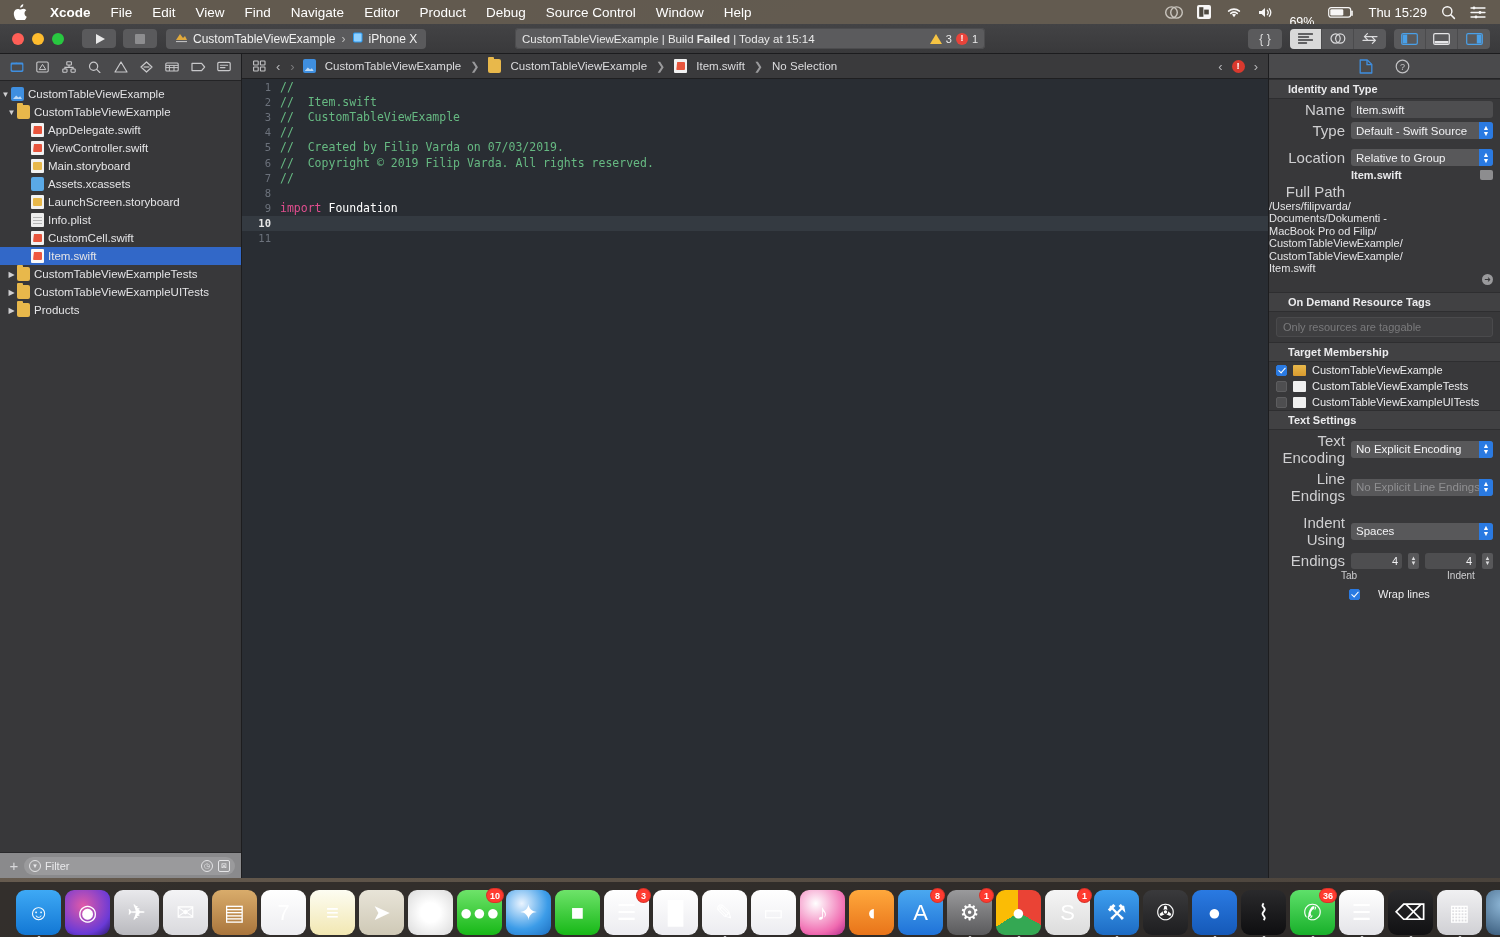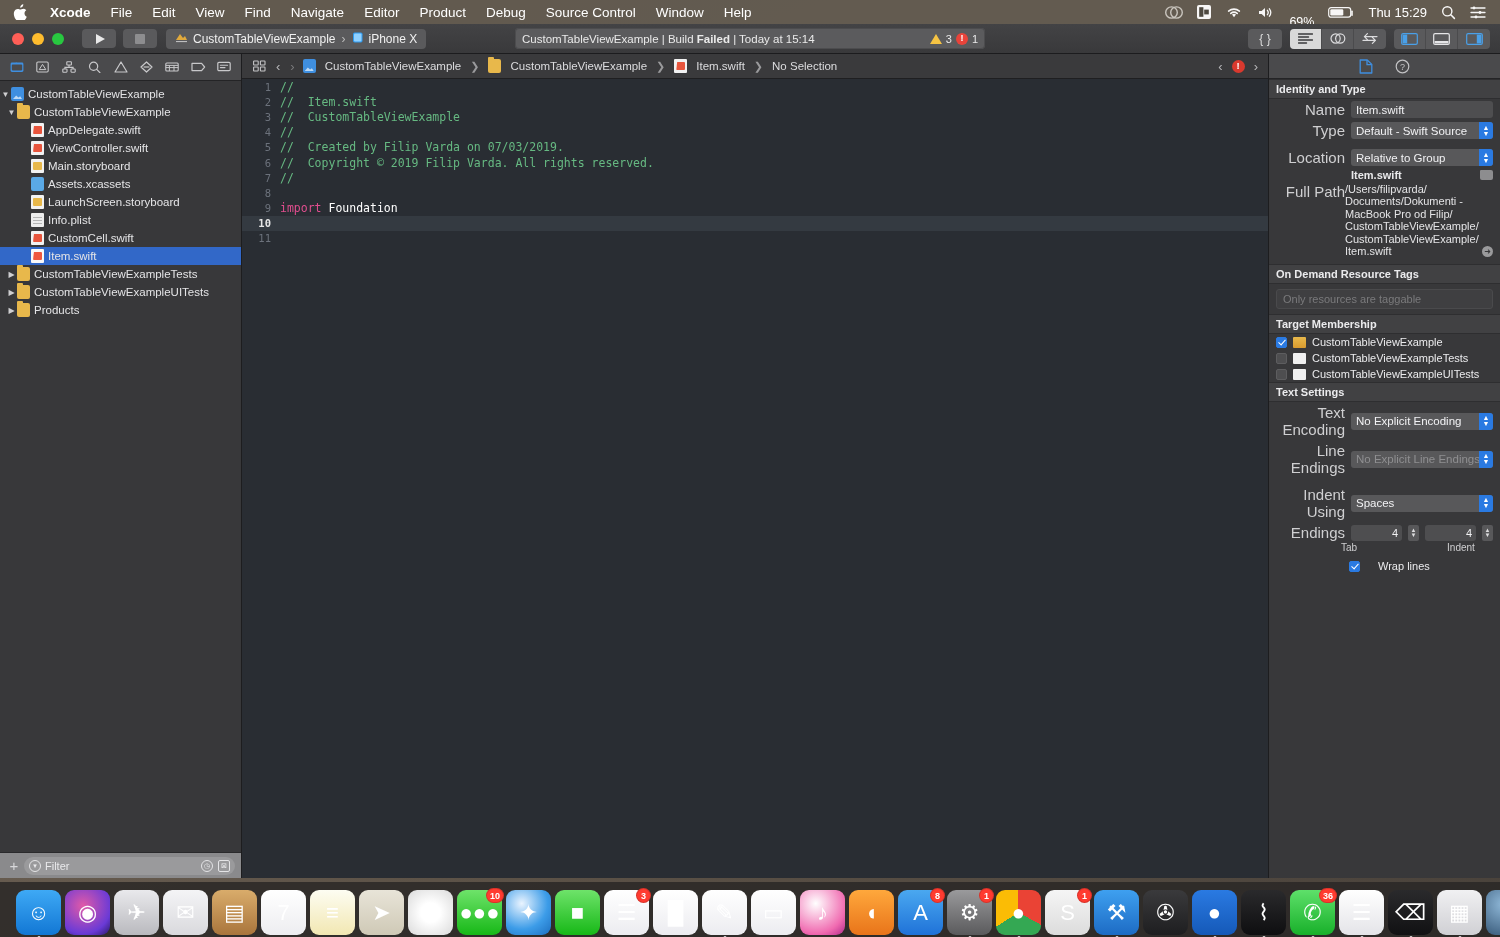--- a/index.html
+++ b/index.html
@@ -174,40 +174,40 @@
   .gutter { width:38px; text-align:right; padding-right:9px; color:#6c727c; flex:none; font-size:10.5px;}
   .code-line.cur .gutter{ color:#e6e6e6; font-weight:bold;}
   .code-txt { white-space:pre; color:#e6e6e6; }
   .c-comment{color:#66b982;} .c-kw{color:#e14e8f;} .c-id{color:#ffffff;}
 
   
   .inspector { width:232px; background:#38383a; border-left:1px solid #1d1d1f; display:flex; flex-direction:column; }
   .insp-tabs { height:25px; background:#4a4a4c; border-bottom:1px solid #242426; display:flex; align-items:center; justify-content:center; gap:22px; }
   .insp-tab { color:#c3c3c5; display:flex; align-items:center; }
   .insp-tab.active { color:#3f8fe0; }
-  .sect-hd { background:#414143; color:#ebebed; font-size:11px; font-weight:bold; padding:3px 7px; border-top:1px solid #2e2e30; border-bottom:1px solid #2e2e30;}
+  .sect-hd { background:#414143; color:#ebebed; font-size:11px; font-weight:bold; padding:3px 19px; border-top:1px solid #2e2e30; border-bottom:1px solid #2e2e30;}
   .frow { display:flex; align-items:center; padding:2px 7px 2px 0; font-size:11px; color:#d4d4d6; gap:6px; }
   .flabel { width:76px; text-align:right; color:#cfcfd1; flex:none; font-size:15px; }
   .ftext {
     flex:1; height:17px; background:#4e4e50; border-radius:3px;
     display:flex; align-items:center; padding:0 5px; color:#f0f0f2; font-size:11.5px;
   }
   .fpopup {
     flex:1; height:17px; background:#58585a; border-radius:3px;
     display:flex; align-items:center; padding:0 5px; color:#f2f2f4; font-size:11.5px; position:relative;
   }
   .fpopup.dim { color:#8f8f91;text-align:right; }
   .stepper {
     position:absolute; right:0; top:0; width:14px; height:17px; background:#2a7ae2;
     border-radius:0 3px 3px 0; display:flex; flex-direction:column; align-items:center; justify-content:center; color:#fff; font-size:7px; line-height:6px;
   }
   .plainrow { display:flex; align-items:center; padding:1px 7px 1px 0; font-size:11px; color:#e8e8ea; }
   .plainrow .val { margin-left:82px; font-weight:bold; font-size:11px; }
   .folder-mini { margin-left:auto; width:13px;height:10px;background:#8d8d8f;border-radius:1px 2px 2px 2px; }
-  .pathrow { display:flex; padding:1px 7px 1px 0; font-size:11px; }
+  .pathrow { display:flex; padding:1px 7px 1px 0; font-size:11px;flex-direction:column; }
   .pathval { flex:1; color:#e4e4e6; line-height:12.4px; }
   .pathval .line{display:block;}
   .arrow-btn { width:11px;height:11px;border-radius:50%;background:#9a9a9c; color:#38383a; font-size:8px; display:flex;align-items:center;justify-content:center; align-self:flex-end; }
   .odrt { background:#3f3f41; border:1px solid #4a4a4c; border-radius:3px; margin:5px 7px; height:20px; display:flex; align-items:center; padding:0 6px; color:#7a7a7c; font-size:11px; }
   .tmrow { display:flex; align-items:center; gap:6px; padding:2px 7px; font-size:11px; color:#ebebed; }
   .cbox { width:11px;height:11px;border-radius:2px;background:#4e4e50; border:1px solid #5d5d5f; flex:none;}
   .cbox.on { background:#2a7ae2; border-color:#2a7ae2; position:relative; }
   .cbox.on:after{content:"";position:absolute;left:3px;top:0.5px;width:3px;height:6px;border:solid #fff;border-width:0 1.6px 1.6px 0;transform:rotate(42deg);}
   .tmicon { width:13px;height:11px;flex:none;border-radius:1px;}
   .tmicon.app{ background:linear-gradient(#e8b84b,#d99b2f); }

